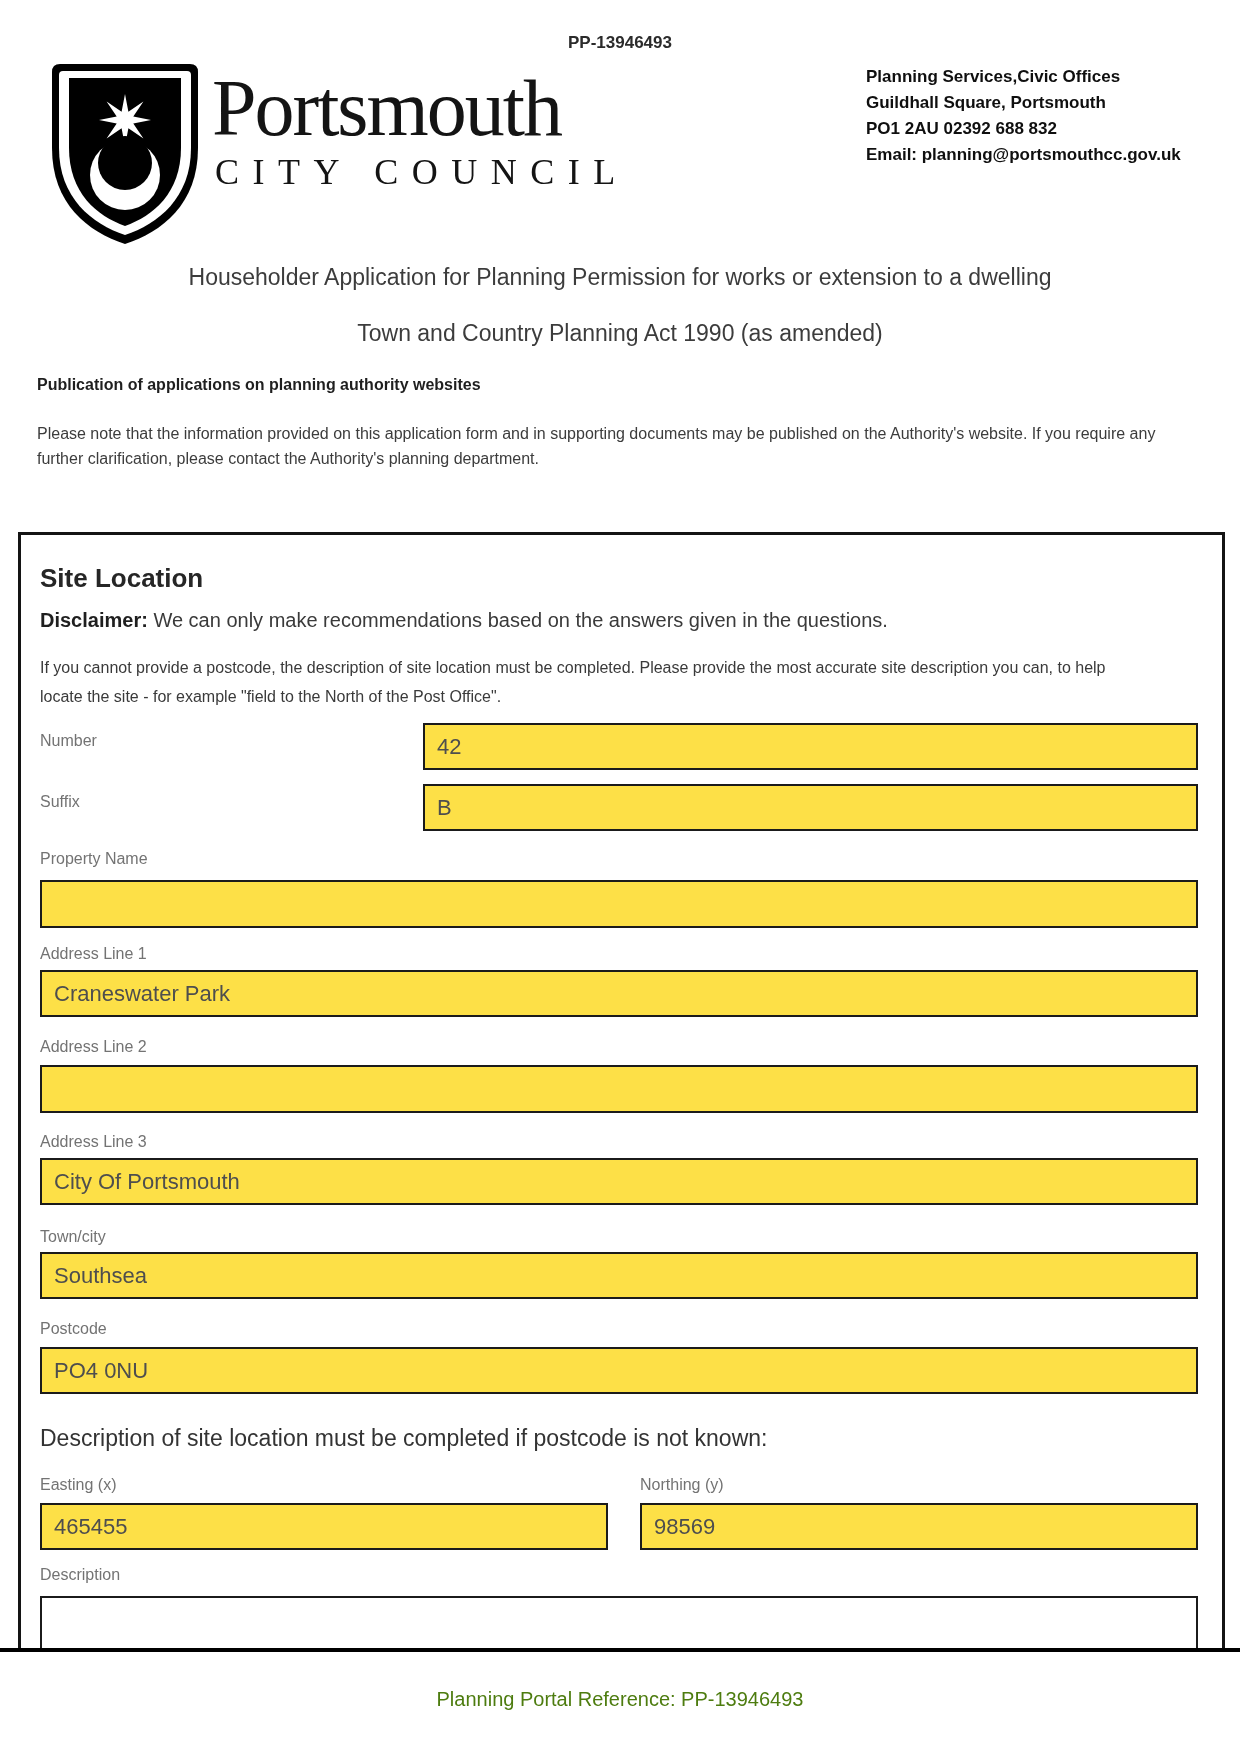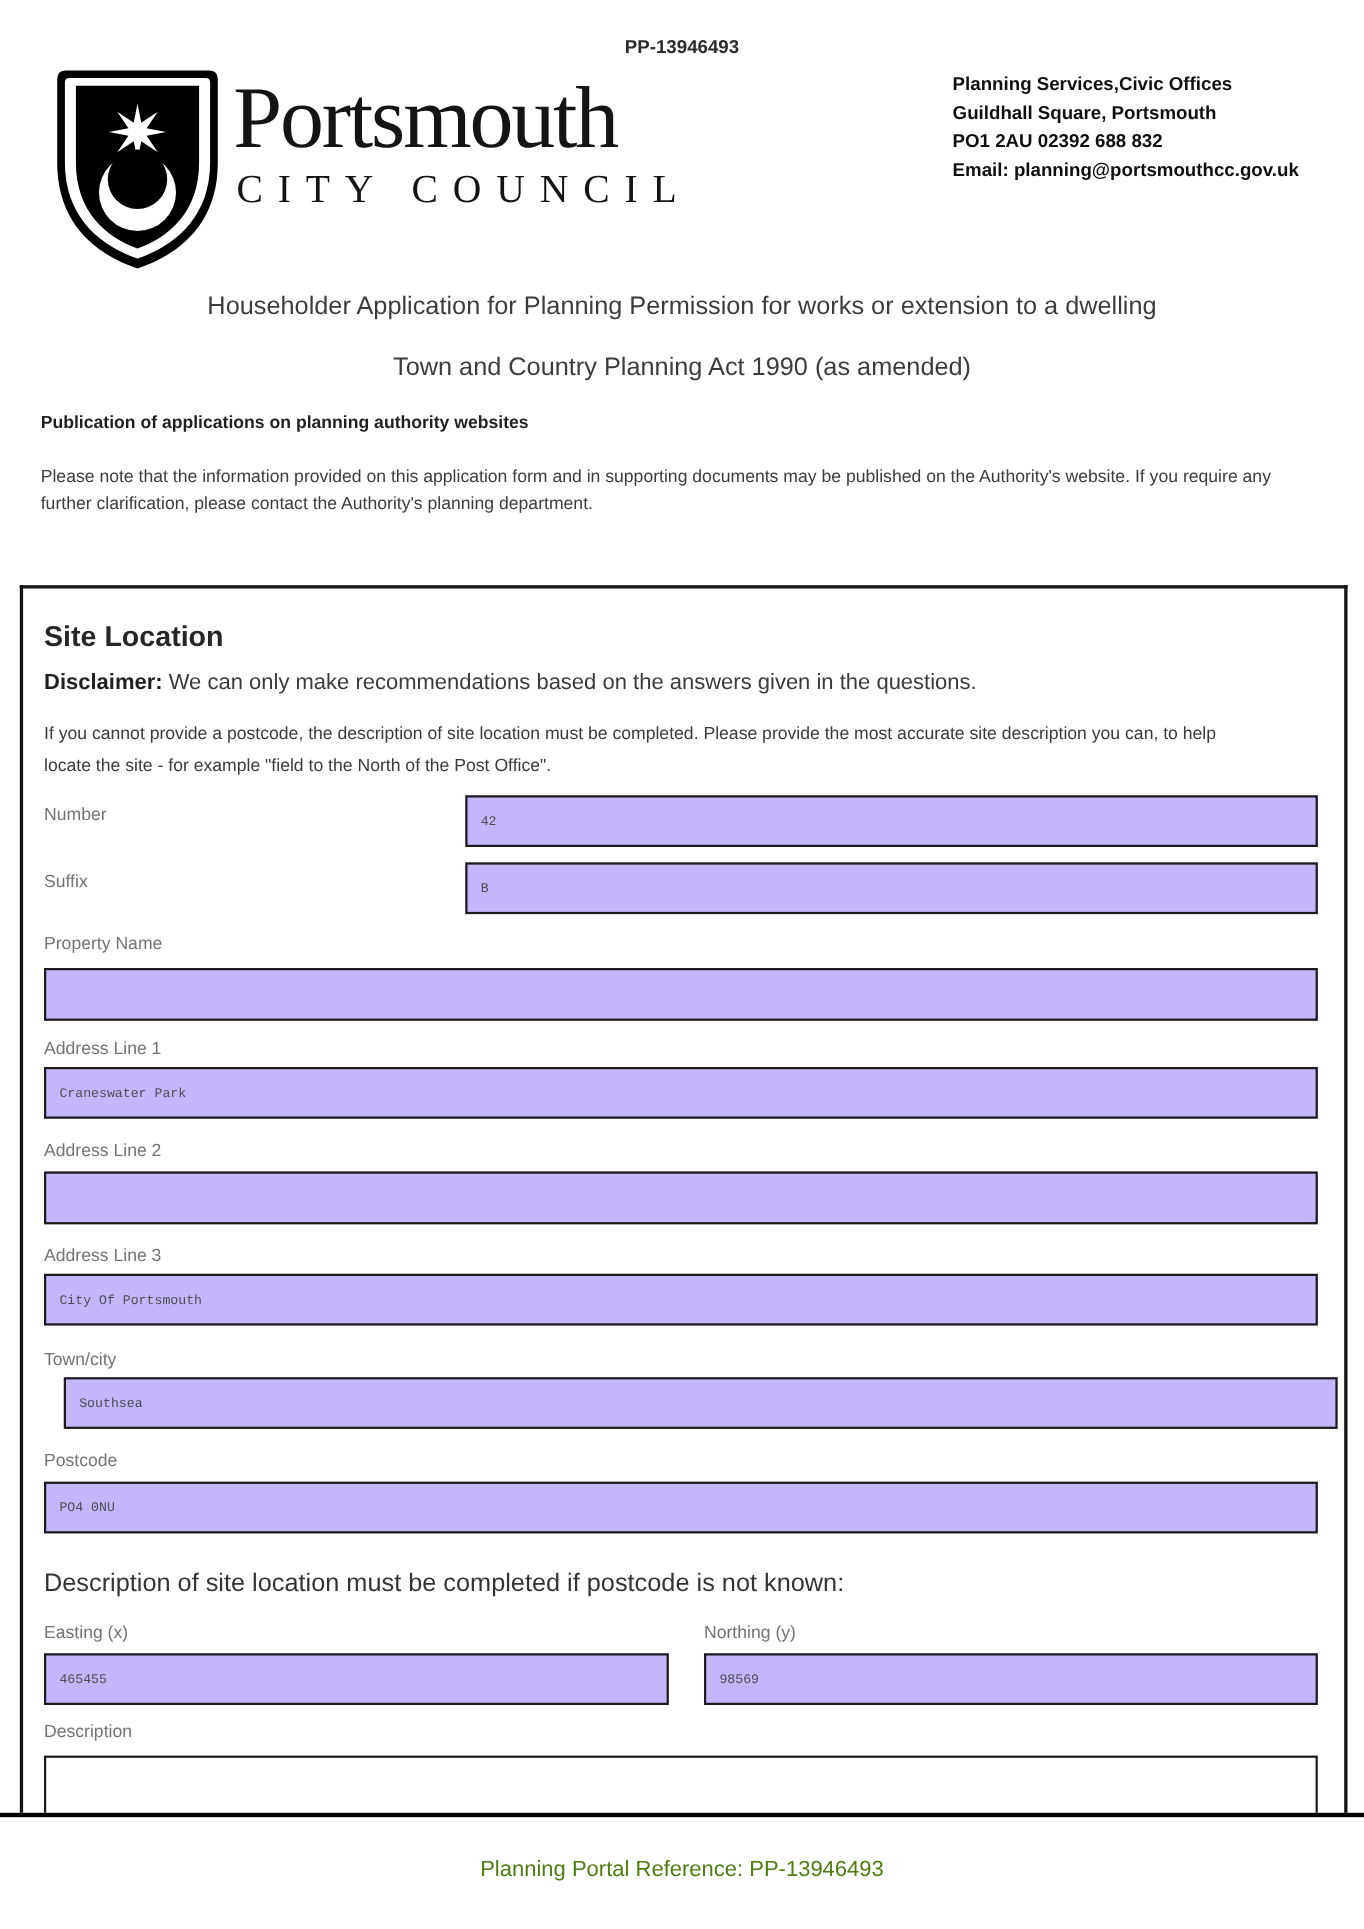--- a/index.html
+++ b/index.html
@@ -53,22 +53,22 @@
   }
   .disclaimer { position:absolute; left:19px; top:74px; font-size:20px; color:#3a3a3a; }
   .disclaimer b { color:#1f1f1f; }
   .intro {
     position:absolute; left:19px; top:118px; width:1110px;
     font-size:16px; line-height:29px; color:#3a3a3a;
   }
   .f-label { position:absolute; left:19px; font-size:16px; color:#737373; white-space:nowrap; }
   .f-input {
     position:absolute; height:47px; border:2px solid #1b1b1b; border-radius:0;
-    background:#c4b5fd; color:#4e4e4e; font-family:Liberation Mono, monospace;
-    font-size:12px; padding:0 12px; outline:none; display:block;
+    background:#fde047; color:#4e4e4e; font-family:Liberation Sans, sans-serif;
+    font-size:22px; padding:0 12px; outline:none; display:block;
   }
   .inline-input { left:402px; width:775px; }
   .full-input  { left:19px; width:1158px; }
   .desc-heading { position:absolute; left:19px; top:890px; font-size:23px; color:#333333; }
   .f-textarea {
     position:absolute; left:19px; top:1061px; width:1158px; height:120px;
     border:2px solid #1b1b1b; background:#fff; resize:none; outline:none;
     font-family:"Liberation Sans", sans-serif; font-size:17px; color:#4e4e4e; padding:8px 12px;
   }
   .page-edge { position:absolute; left:0; top:1648px; width:1240px; height:4px; background:#000; }
@@ -135,21 +135,21 @@
     <label class="f-label" style="top:410px;">Address Line 1</label>
     <input class="f-input full-input" style="top: 435px;" type="text" value="Craneswater Park">
 
     <label class="f-label" style="top:503px;">Address Line 2</label>
     <input class="f-input full-input" style="top: 530px; height: 48px;" type="text" value="">
 
     <label class="f-label" style="top:598px;">Address Line 3</label>
     <input class="f-input full-input" style="top: 623px;" type="text" value="City Of Portsmouth">
 
     <label class="f-label" style="top:693px;">Town/city</label>
-    <input class="f-input full-input" style="top: 717px; margin-left: 18px;" type="text" value="Southsea">
+    <input class="f-input full-input" style="top: 717px;" type="text" value="Southsea">
 
     <label class="f-label" style="top:785px;">Postcode</label>
     <input class="f-input full-input" style="top: 812px;" type="text" value="PO4 0NU">
 
     <div class="desc-heading">Description of site location must be completed if postcode is not known:</div>
 
     <label class="f-label" style="top:941px;">Easting (x)</label>
     <label class="f-label" style="top:941px;left:619px;">Northing (y)</label>
     <input class="f-input" style="top: 968px; left: 19px; width: 568px;" type="text" value="465455">
     <input class="f-input" style="top: 968px; left: 619px; width: 558px;" type="text" value="98569">

